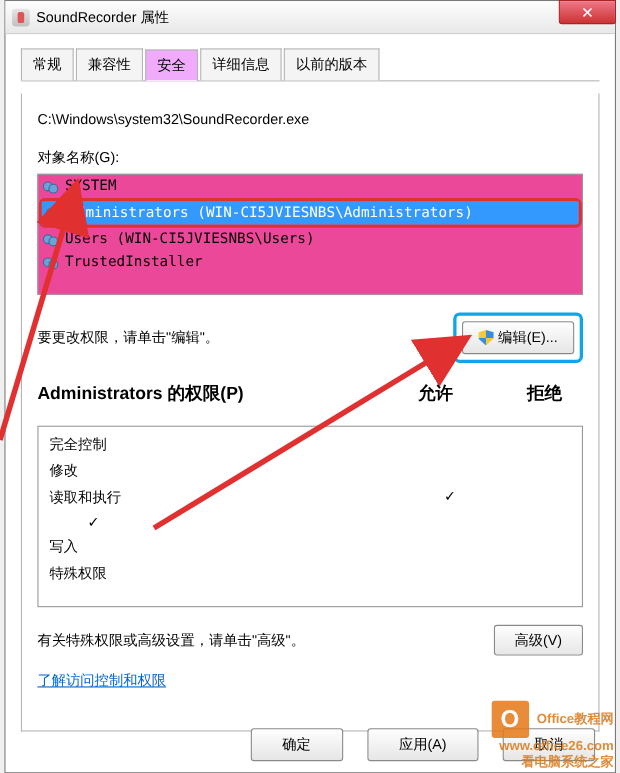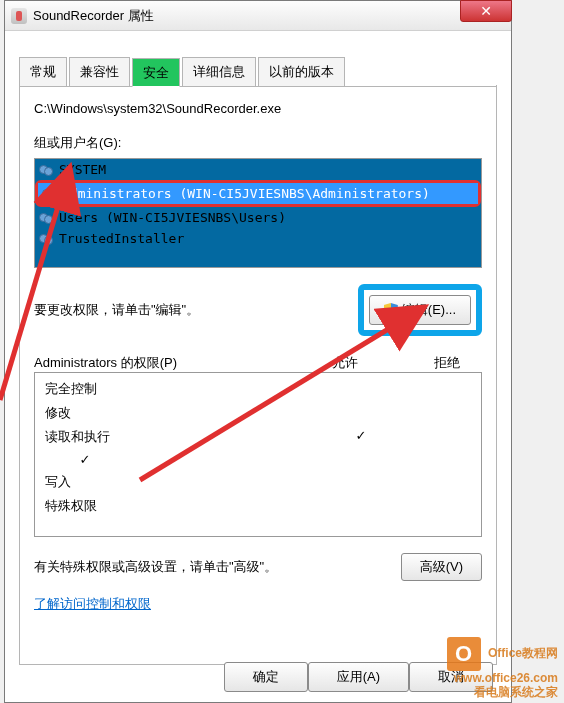--- a/index.html
+++ b/index.html
@@ -9,21 +9,21 @@
       background: #f0f0f0;
       width: 564px;
       height: 703px;
       position: relative;
       overflow: hidden;
     }
     .window {
       position: absolute;
       left: 4px;
       top: 0;
-      width: 508px;
+      width: 556px;
       height: 703px;
       background: #fff;
       border: 1px solid #7a7a7a;
     }
     .titlebar {
       height: 30px;
       background: linear-gradient(#fdfdfd, #e8e8e8);
       border-bottom: 1px solid #d0d0d0;
       display: flex;
       align-items: center;
@@ -63,34 +63,34 @@
       font-size: 14px;
     }
     .content {
       padding: 10px 14px 8px 14px;
     }
     .tabs {
       display: flex;
       border-bottom: 1px solid #b5b5b5;
       margin-bottom: 14px;
       position: relative;
-      top: 16px;
+      top: 3px;
     }
     .tab {
       padding: 5px 10px 4px 10px;
       border: 1px solid #b5b5b5;
       border-bottom: none;
       margin-right: 2px;
       background: #f4f4f4;
       font-size: 13px;
       position: relative;
       cursor: default;
     }
     .tab.active {
-      background: #22c55e;
+      background: #f0abfc;
       border-bottom: 1px solid #fff;
       top: 1px;
     }
     .inner {
       border: 1px solid #b5b5b5;
       border-top: none;
       padding: 16px 14px;
       height: 580px;
       position: relative;
     }
@@ -98,21 +98,21 @@
       display: flex;
       margin-bottom: 18px;
     }
     .row .lbl { width: 110px; }
     .row .val { font-family: Liberation Sans, sans-serif; }
     .label-line { margin-bottom: 6px; }
     .listbox {
       border: 1px solid #999;
       width: 100%;
       height: 110px;
-      background: #0369a1;
+      background: #ec4899;
       overflow: hidden;
       margin-bottom: 16px;
       font-family: Consolas, monospace;
       font-size: 13px;
     }
     .listitem {
       padding: 3px 4px;
       white-space: nowrap;
       display: flex;
       align-items: center;
@@ -160,26 +160,26 @@
       font-family: inherit;
     }
     .btn.edit-btn { padding: 5px 14px; }
     .shield {
       width: 14px; height: 14px;
       display:inline-block;
       background: conic-gradient(#3a8ddb 0 25%, #f6c93a 25% 50%, #3a8ddb 50% 75%, #f6c93a 75% 100%);
       clip-path: polygon(50% 0,100% 15%,100% 55%,50% 100%,0 55%,0 15%);
     }
     .redbox-edit {
-      border: 6px solid #0ea5e9;
+      border: 3px solid #0ea5e9;
       border-radius: 6px;
       padding: 5px;
       display: inline-block;
     }
-    .perm-title-row { display:flex; font-size:13px; margin-bottom:0; }
+    .perm-title-row { display:flex; font-size:16px; margin-bottom:18px;font-weight:bold; }
     .perm-title-row .c1{flex:1;}
     .perm-title-row .c2{width:80px;text-align:left;}
     .perm-title-row .c3{width:70px;text-align:center;}
     .perm-box {
       border: 1px solid #999;
       width: 100%;
       height: 165px;
       padding: 4px 10px;
     }
     .perm-row {
@@ -200,21 +200,21 @@
       text-decoration: underline;
       margin-top: 14px;
       display: inline-block;
       cursor: pointer;
     }
     .bottom-btns {
       position: absolute;
       right: 18px;
       bottom: 10px;
       display: flex;
-      gap: 0;
+      gap: 22px;
     }
     .bottom-btns .btn { padding: 5px 28px; }
     
     .arrow-svg {
       position:absolute;
       left:0; top:0;
       width:564px; height:703px;
       pointer-events:none;
     }
     
@@ -263,21 +263,21 @@
       <div class="tab active">安全</div>
       <div class="tab">详细信息</div>
       <div class="tab">以前的版本</div>
     </div>
 
     <div class="inner">
       <div class="row">
         <span class="val">C:\Windows\system32\SoundRecorder.exe</span>
       </div>
 
-      <div class="label-line">组或用户名(G):</div>
+      <div class="label-line">对象名称(G):</div>
 
       <div class="listbox">
         <div class="listitem">
           <span class="gicon"></span>
           <span>SYSTEM</span>
         </div>
         <div class="redbox-users">
           <div class="listitem selected">
             <span class="gicon"></span>
             <span>Administrators (WIN-CI5JVIESNBS\Administrators)</span>

